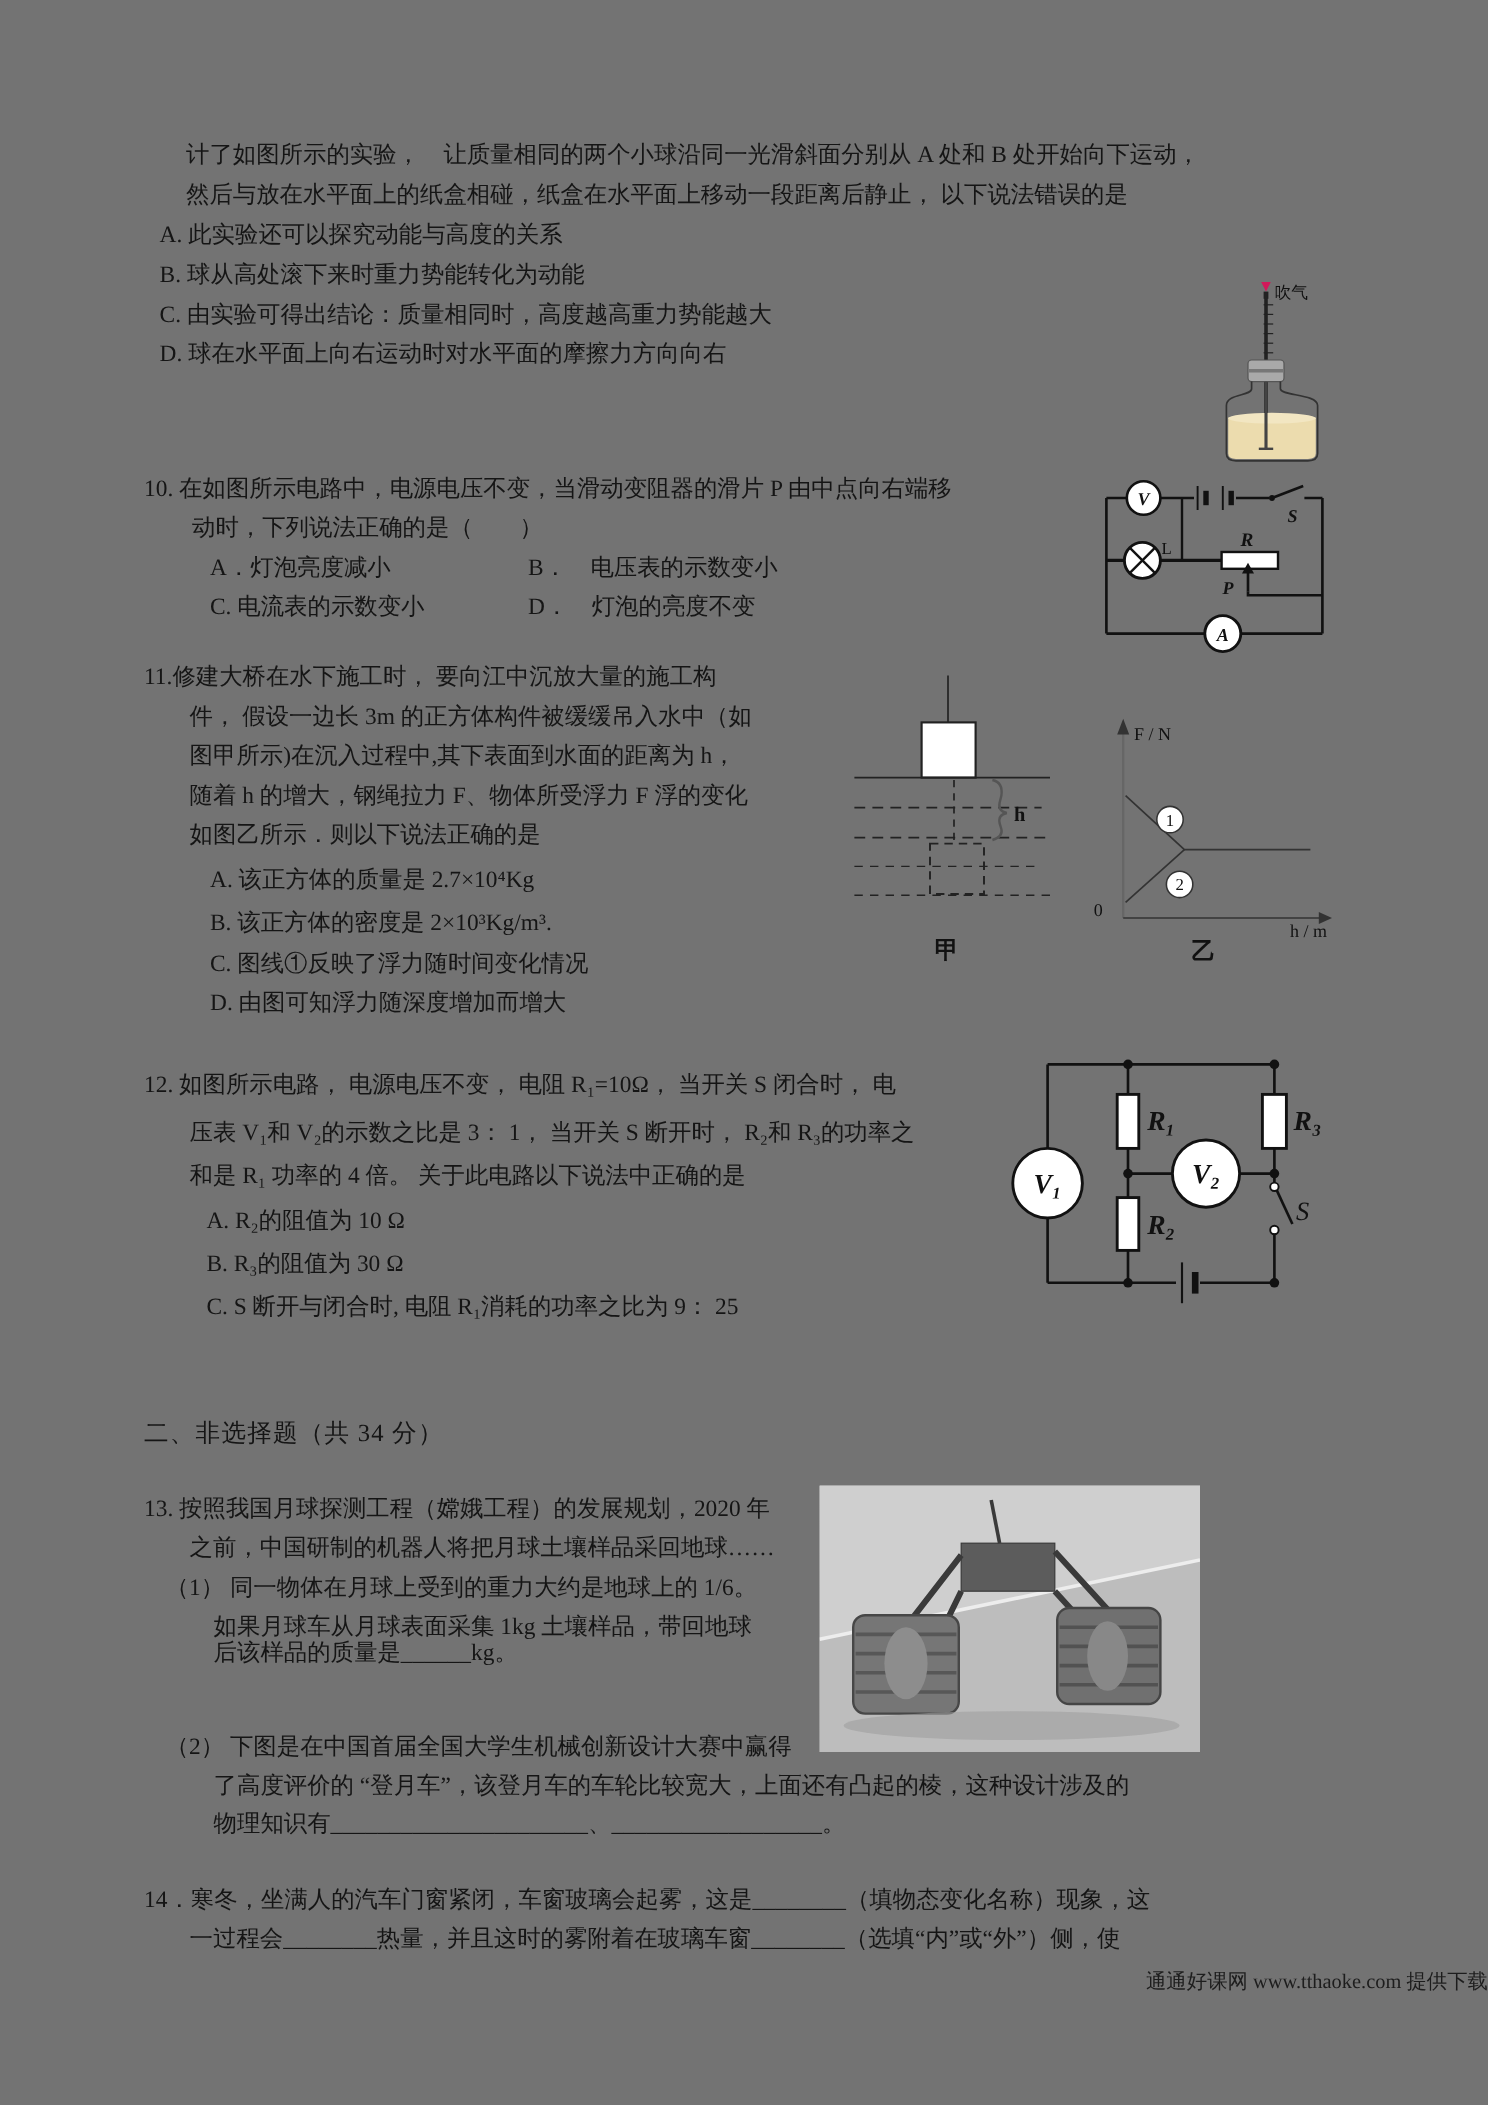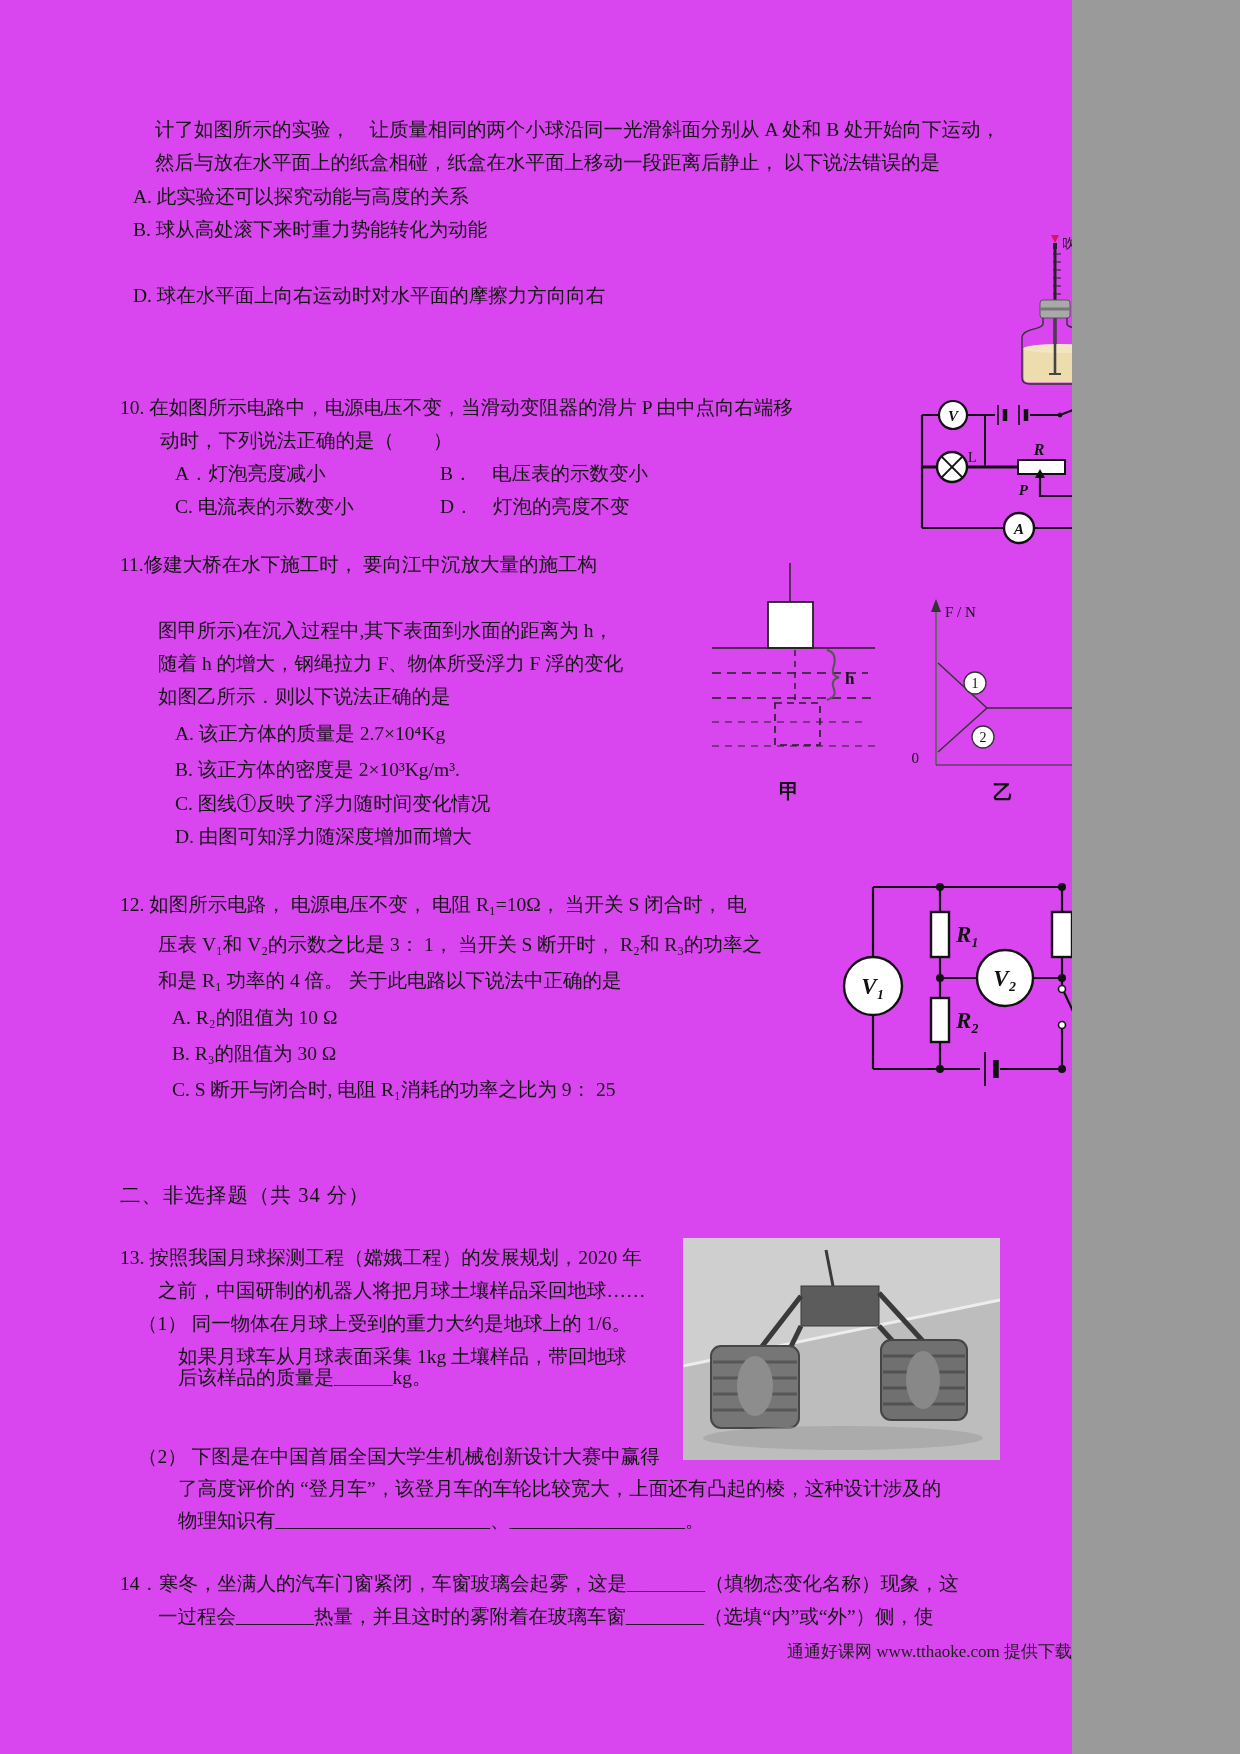--- a/index.html
+++ b/index.html
@@ -1,34 +1,35 @@
 <!DOCTYPE html>
 <html><head>
 <meta charset="utf-8">
 <style>
   *{margin:0;padding:0;box-sizing:border-box}
   html,body{background:#9a9a9a}
-  .page{position:relative;width:1072px;height:1754px;background:#d946ef;
+  .page{position:relative;width:1240px;height:1754px;background:#737373;
         font-family:"Liberation Serif","DejaVu Serif",serif;color:#151515;overflow:hidden}
   .t{position:absolute;white-space:nowrap;font-size:19.5px;line-height:24px}
   .sec{font-size:20.5px;font-weight:normal;letter-spacing:1px}
   .foot{position:absolute;left:0;width:100%;text-align:right;font-size:17px;color:#1d1d1d}
   .fig{position:absolute;overflow:visible}
   svg text{font-family:"Liberation Serif","DejaVu Serif",serif;fill:#111}
   .photo{position:absolute;background:linear-gradient(#e3e3e3,#b9b9b9)}
 </style>
 </head>
 <body>
 
 <div class="page">
 
   <div class="t" style="left:155px;top:118px">计了如图所示的实验，　让质量相同的两个小球沿同一光滑斜面分别从 A 处和 B 处开始向下运动，</div>
   <div class="t" style="left:155px;top:151px">然后与放在水平面上的纸盒相碰，纸盒在水平面上移动一段距离后静止， 以下说法错误的是</div>
   <div class="t" style="left:133px;top:185px">A.  此实验还可以探究动能与高度的关系</div>
   <div class="t" style="left:133px;top:218px">B.  球从高处滚下来时重力势能转化为动能</div>
+  <div class="t" style="left:133px;top:251px">C. 由实验可得出结论：质量相同时，高度越高重力势能越大</div>
   <div class="t" style="left:133px;top:284px">D. 球在水平面上向右运动时对水平面的摩擦力方向向右</div>
 
   <svg class="fig" style="left:1000px;top:202px;width:120px;height:200px" viewBox="0 0 120 200">
     <polygon points="51,33 59,33 55,41" fill="#d2195a"></polygon>
     <rect x="53" y="41" width="4" height="6" fill="#222"></rect>
     <text x="62" y="46" font-size="14">吹气</text>
     <line x1="55" y1="42" x2="55" y2="172" stroke="#222" stroke-width="3"></line>
     <line x1="53" y1="52" x2="61" y2="52" stroke="#222" stroke-width="1"></line>
     <line x1="53" y1="60" x2="61" y2="60" stroke="#222" stroke-width="1"></line>
     <line x1="53" y1="68" x2="61" y2="68" stroke="#222" stroke-width="1"></line>
@@ -73,20 +74,21 @@
     <text x="124" y="50" font-size="16" font-style="italic" font-weight="bold" text-anchor="middle">R</text>
     <line x1="125" y1="88" x2="125" y2="72" stroke="#111" stroke-width="2.2"></line>
     <polygon points="120,73 130,73 125,64" fill="#111"></polygon>
     <text x="113" y="90" font-size="15" font-style="italic" font-weight="bold" text-anchor="end">P</text>
     <path d="M125 88 L125 91 L187 91" stroke="#111" stroke-width="2.2" fill="none"></path>
     <circle cx="104" cy="123" r="15" fill="#fff" stroke="#111" stroke-width="2.4"></circle>
     <text x="104" y="129" font-size="15" font-style="italic" font-weight="bold" text-anchor="middle">A</text>
   </svg>
 
   <div class="t" style="left:120px;top:553px">11.修建大桥在水下施工时， 要向江中沉放大量的施工构</div>
+  <div class="t" style="left:158px;top:586px">件， 假设一边长 3m 的正方体构件被缓缓吊入水中（如</div>
   <div class="t" style="left:158px;top:652px">随着 h 的增大，钢绳拉力 F、物体所受浮力 F 浮的变化</div>
   <div class="t" style="left:158px;top:619px">图甲所示)在沉入过程中,其下表面到水面的距离为 h，</div>
   <div class="t" style="left:158px;top:685px">如图乙所示．则以下说法正确的是</div>
   <div class="t" style="left:175px;top:722px">A.  该正方体的质量是 2.7×10⁴Kg</div>
   <div class="t" style="left:175px;top:758px">B.  该正方体的密度是 2×10³Kg/m³.</div>
   <div class="t" style="left:175px;top:792px">C.  图线①反映了浮力随时间变化情况</div>
   <div class="t" style="left:175px;top:825px">D.  由图可知浮力随深度增加而增大</div>
 
   <svg class="fig" style="left:700px;top:555px;width:190px;height:255px" viewBox="0 0 190 255">
     <line x1="90" y1="8" x2="90" y2="47" stroke="#222" stroke-width="1.4"></line>

